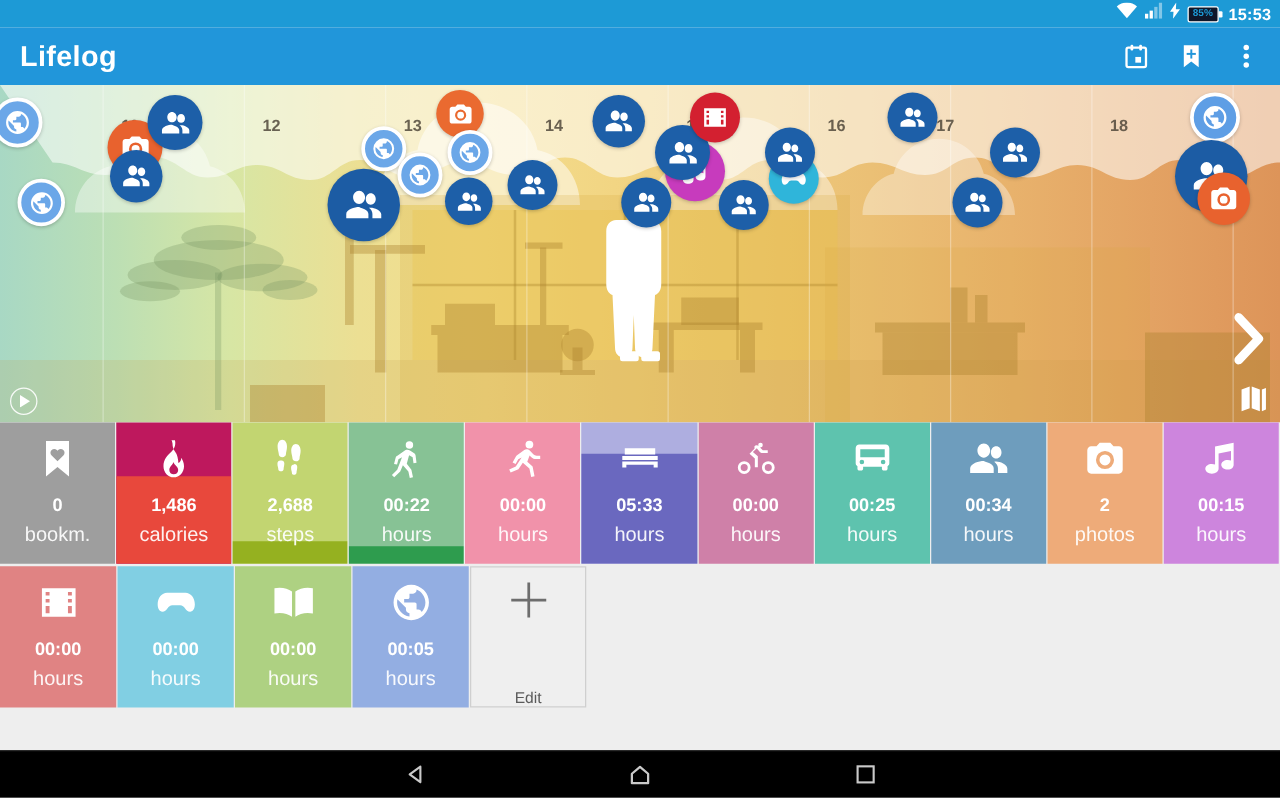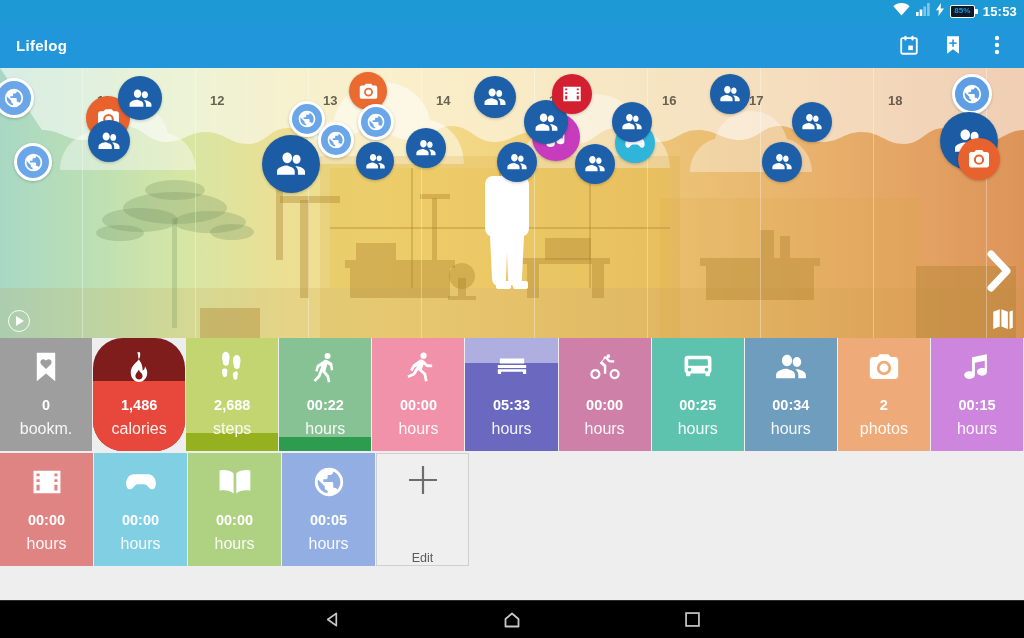--- a/index.html
+++ b/index.html
@@ -25,21 +25,21 @@
     width: 25px; height: 13px; border: 1.6px solid #fff; border-radius: 2px;
     font-size: 8px; font-weight: bold; color: #1d9ad6; background: #0f172a;
   }
   .batt:after { content: ""; position: absolute; right: -4px; top: 3.5px; width: 2.5px; height: 5px; background: #fff; border-radius: 0 1px 1px 0;}
 
   
   #appbar {
     position: absolute; left: 0; top: 22px; width: 1024px; height: 46px;
     background: #2196da; display: flex; align-items: center;
   }
-  #appbar .title { color: #fff; font-size: 15px; font-weight: bold; margin-left: 16px; letter-spacing: .3px;}
+  #appbar .title { color: #fff; font-size: 23px; font-weight: bold; margin-left: 16px; letter-spacing: .3px;}
   #appbar .actions { margin-left: auto; display: flex; align-items: center; gap: 18px; padding-right: 14px;}
   #appbar .act { width: 26px; height: 26px; display: flex; align-items: center; justify-content: center; cursor: pointer;}
 
   
   #hero {
     position: absolute; left: 0; top: 68px; width: 1024px; height: 270px;
     overflow: hidden;
   }
   #sky {
     position: absolute; inset: 0;
@@ -453,21 +453,21 @@
               <svg width="34" height="34" viewBox="0 0 24 24">
                 <g fill="#ffffff">
                   <path d="M5.5 2h13v20l-6.5-5.4L5.5 22zm6.5 11.4 3.3-3.2c.9-.9.9-2.3 0-3.1-.8-.8-2.1-.8-2.9 0l-.4.4-.4-.4c-.8-.8-2.1-.8-2.9 0-.9.8-.9 2.2 0 3.1z"></path>
                 </g>
               </svg>
             </div>
             <div class="val">0</div>
             <div class="unit">bookm.</div>
           </div>
         </div>
-        <div class="tile" style="background: #7f1d1d; border-radius: 30px;">
+        <div class="tile" style="background: #be185d;">
           <div class="fill" style="height: 62%; background: rgb(232, 72, 60);"></div>
           <div class="inner">
             <div class="ico">
               <svg width="34" height="34" viewBox="0 0 24 24">
                 <g fill="#ffffff">
                   <path d="M12.7 1.5c.7 3.3-.8 5.3-2.5 7-1.9 1.9-4 3.9-4 7.7 0 3.5 2.6 6.3 5.8 6.3s5.8-2.8 5.8-6.3c0-2.1-.8-3.5-1.6-4.8.1 1.4-.6 2.6-1.6 3-.1-2.2-.5-4.7-1.9-6.5-1-1.3-1.4-2.8-1.4-4.5-.1-1-.4-1.6-.6-1.9zm-.8 12.3c.4 1.9 2.6 2.5 2.6 4.5 0 1.4-1.1 2.5-2.5 2.5s-2.5-1.1-2.5-2.5c0-2 1.9-2.8 2.4-4.5z"></path>
                 </g>
               </svg>
             </div>
             <div class="val">1,486</div>

